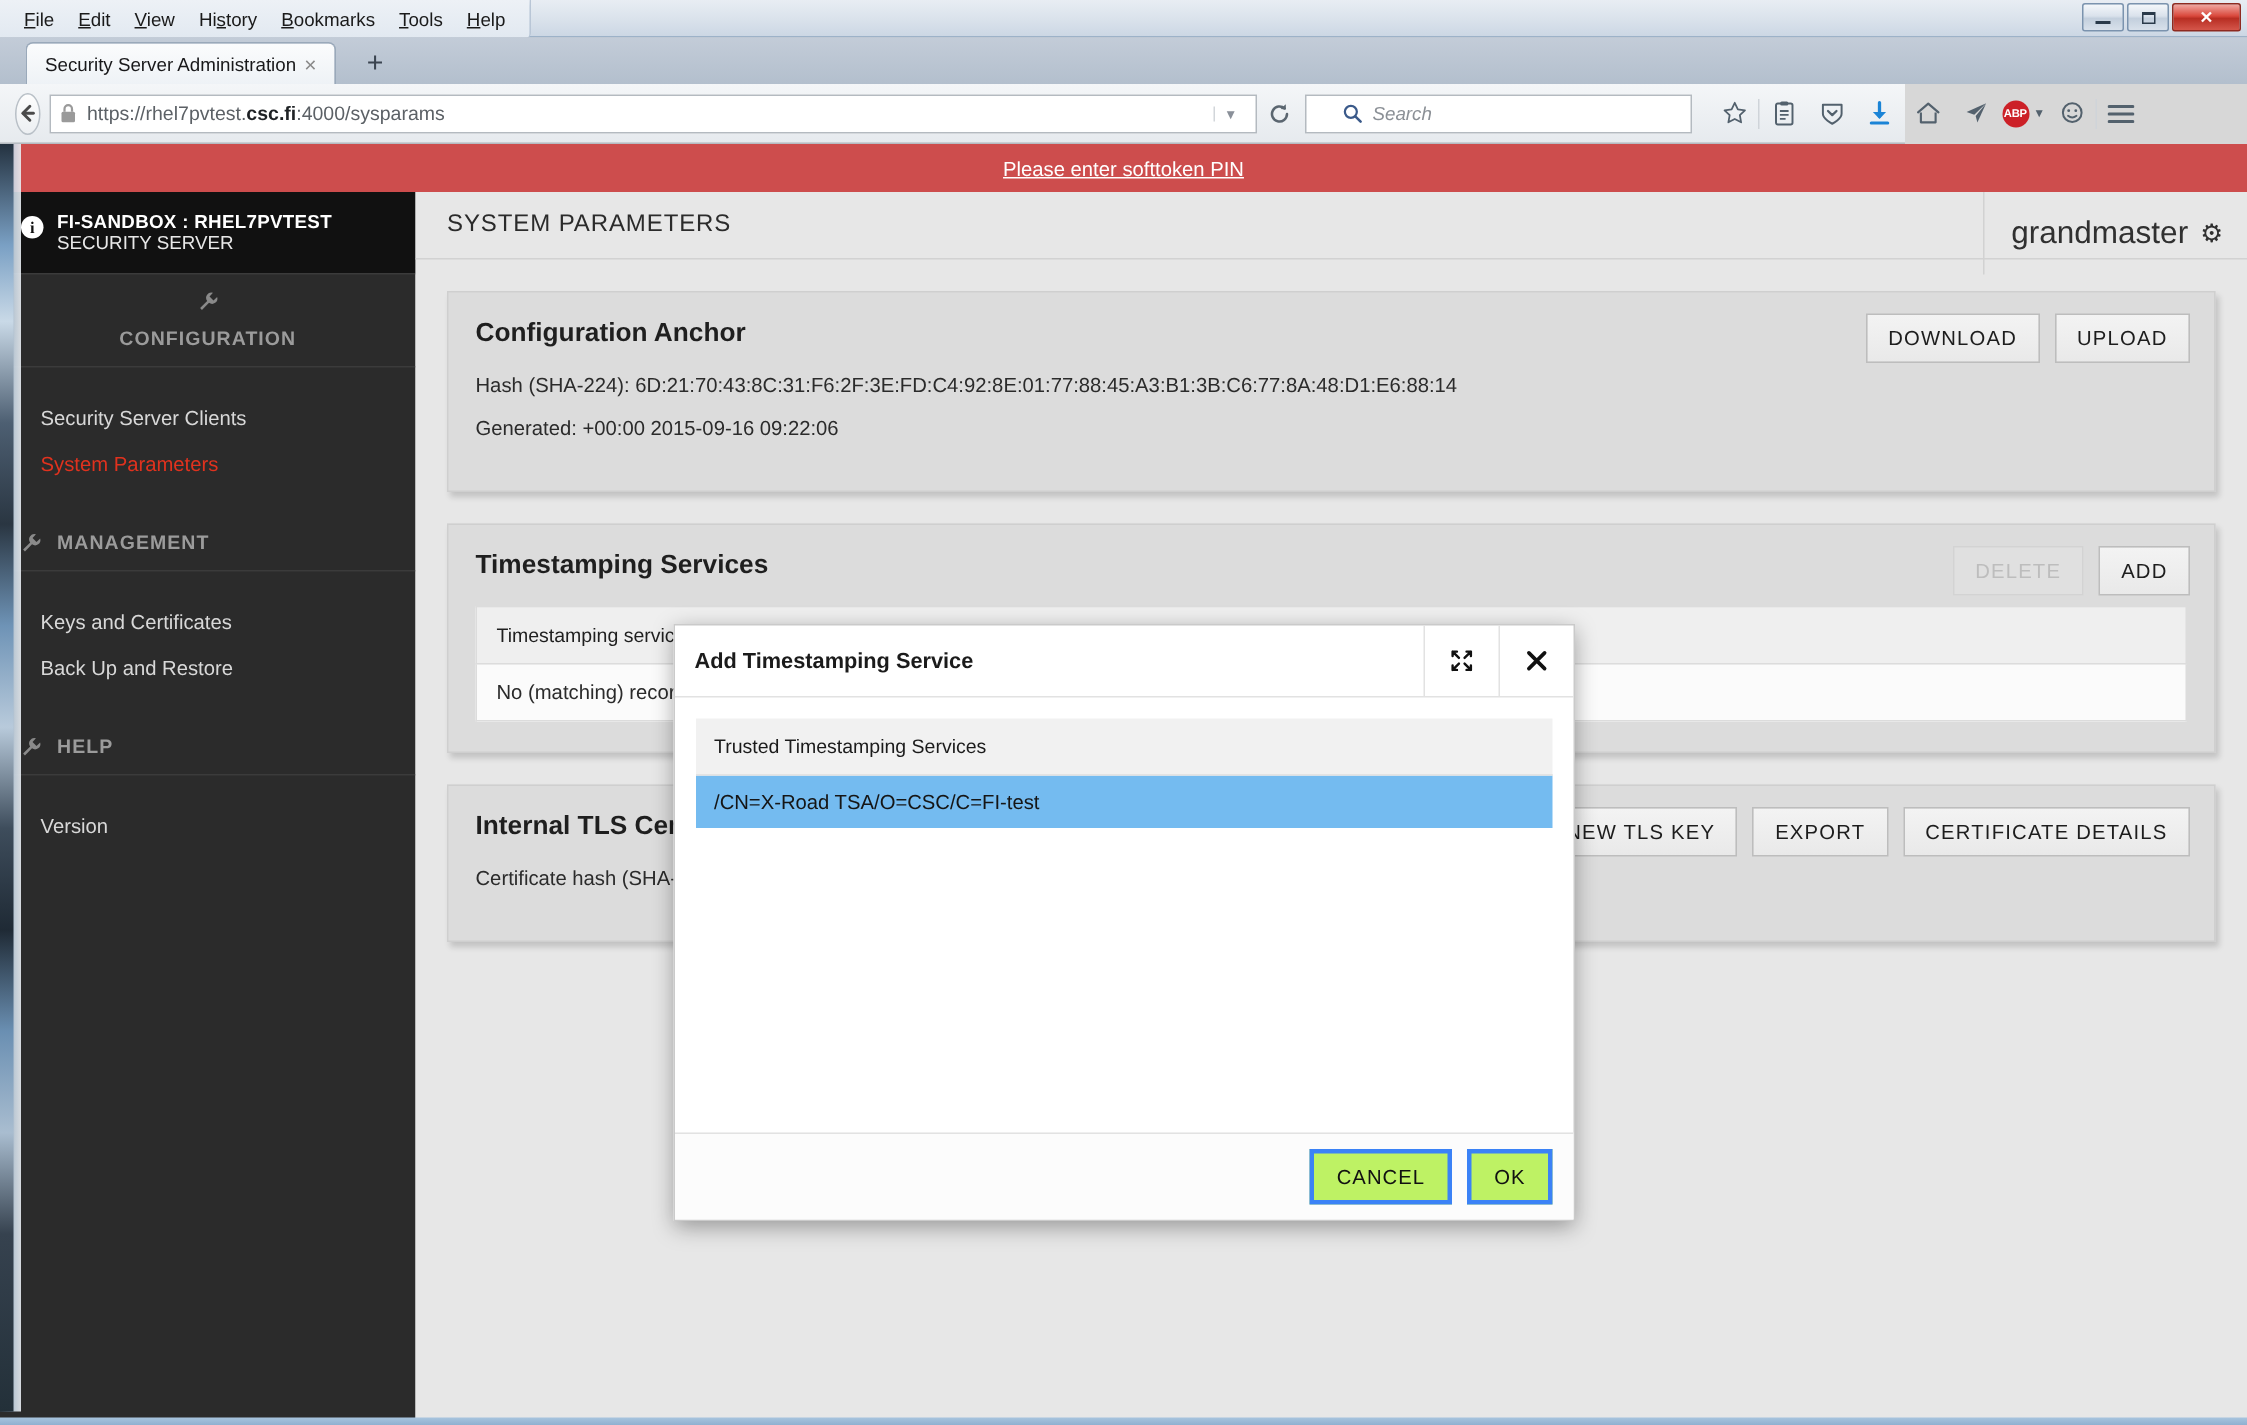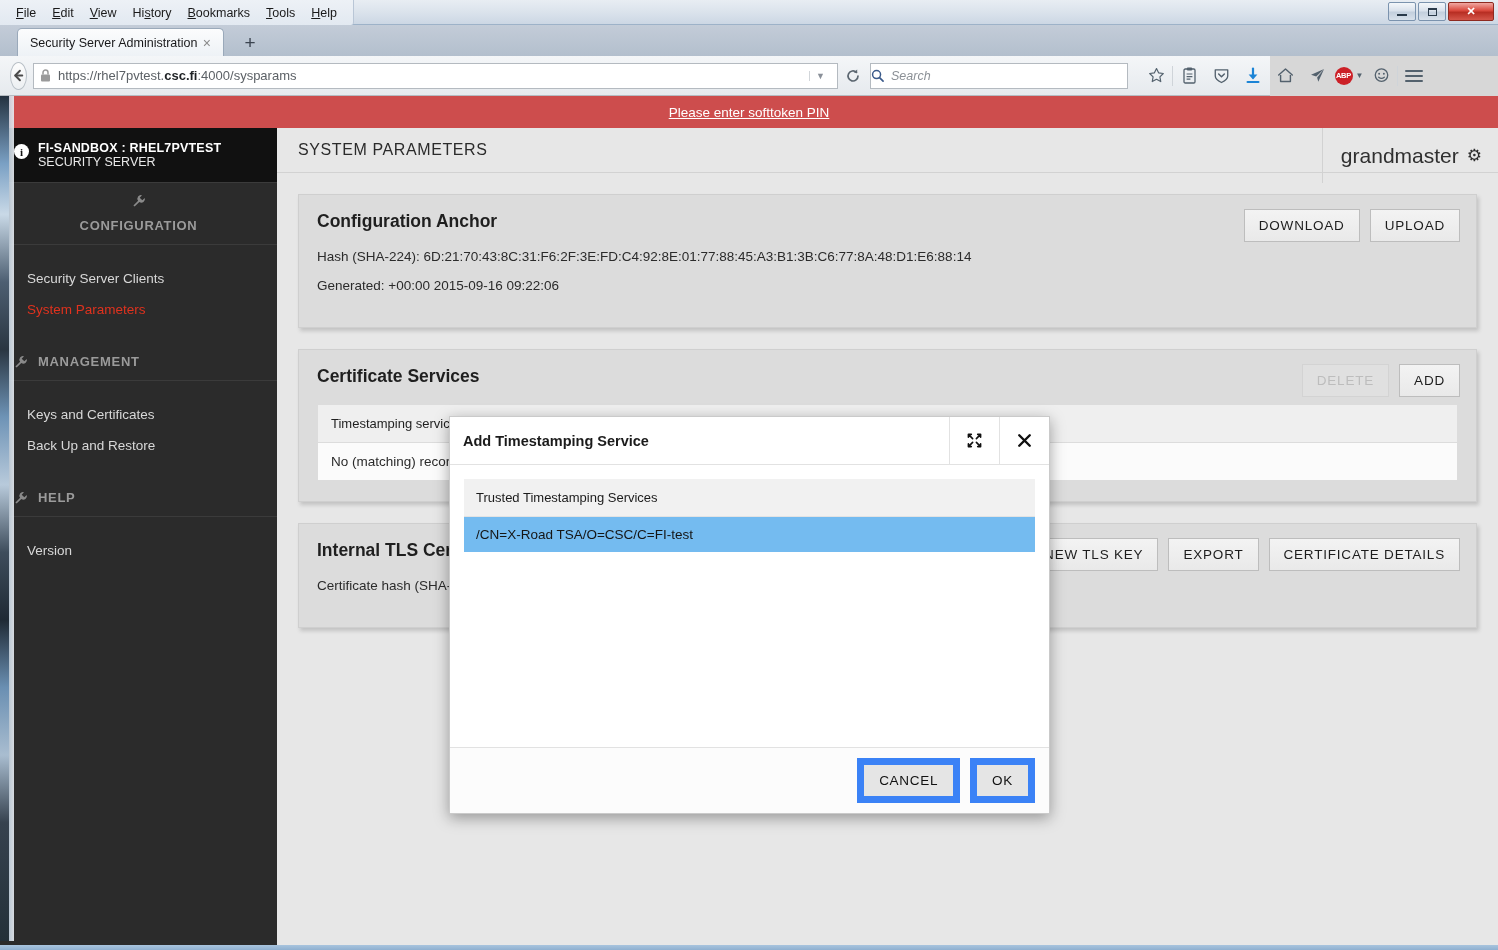--- a/index.html
+++ b/index.html
@@ -84,21 +84,21 @@
     display: flex; align-items: center; padding: 0 6px; margin-right: 6px;
   }
   .lockicon { margin-right: 7px; display:flex; }
   .urltext { flex: 1; font-size: 13px; color: #5c6166; white-space: nowrap; overflow: hidden; }
   .urltext b { color: #1e2124; font-weight: bold; }
   .url-drop { color: #8a9099; font-size: 9px; padding: 0 6px; border-left:1px solid #d2d6da; }
   .reloadbtn { width: 28px; height: 28px; display:flex; align-items:center; justify-content:center;
                border:1px solid transparent; cursor:pointer; margin-right:8px; }
   .searchbar {
     flex: 0 0 258px; height: 26px; background: #fff; border: 1px solid #b4bac0;
-    display: flex; align-items: center; padding: 0 0;
+    display: flex; align-items: center; padding: 0 24px;
   }
   .searchbar .ph { font-size: 12.5px; color: #8b9096; font-style: italic; margin-left: 7px; }
   .toolicons { display: flex; align-items: center; gap: 0; margin-left: 12px; }
   .ticon { width: 32px; height: 30px; display:flex; align-items:center; justify-content:center; cursor:pointer; }
   .tdivider { width:1px; height:20px; background:#cfd4d9; }
   .abp-badge {
     width: 18px; height: 18px; border-radius: 50%; background: #cc2027;
     color: #fff; font-size: 7.5px; font-weight: bold; display: flex;
     align-items: center; justify-content: center; letter-spacing: -0.2px;
   }
@@ -203,21 +203,21 @@
   }
   .tss-table td {
     font-size: 13.5px; color: #151515; padding: 10px 12px; cursor: pointer;
   }
   .tss-table tr.selected td { background: #74bbf0; }
   .modal-foot {
     border-top: 1px solid #e2e2e2; padding: 10px 14px; display: flex;
     justify-content: flex-end; gap: 10px; background: #fcfcfc;
   }
   .mbtn {
-    border: 7px solid #3b82f6; background: #e5e5e5; color: #111; font-size: 13.5px;
+    border: 3px solid #3b82f6; background: #bef264; color: #111; font-size: 13.5px;
     letter-spacing: .7px; padding: 8px 15px; cursor: pointer;
     font-family: "Liberation Sans", sans-serif;
   }
 
   
   .edge-strip {
     position: absolute; left: 0; top: 96px; width: 14px; height: 845px;
     background: linear-gradient(to right, #3a4a5c 0%, #8ba8c6 40%, #cfdce8 70%, #e9eef3 100%);
     opacity: .9;
   }
@@ -421,21 +421,21 @@
             <h2>Configuration Anchor</h2>
             <p>Hash (SHA-224): 6D:21:70:43:8C:31:F6:2F:3E:FD:C4:92:8E:01:77:88:45:A3:B1:3B:C6:77:8A:48:D1:E6:88:14</p>
             <p>Generated: +00:00 2015-09-16 09:22:06</p>
             <div class="card-btns">
               <button class="btn">DOWNLOAD</button>
               <button class="btn">UPLOAD</button>
             </div>
           </div>
 
           <div class="card">
-            <h2>Certificate Services</h2>
+            <h2>Timestamping Services</h2>
             <table class="grid">
               <thead>
                 <tr>
                   <th>Timestamping service</th>
                 </tr>
               </thead>
               <tbody>
                 <tr>
                   <td>No (matching) records found</td>
                 </tr>

